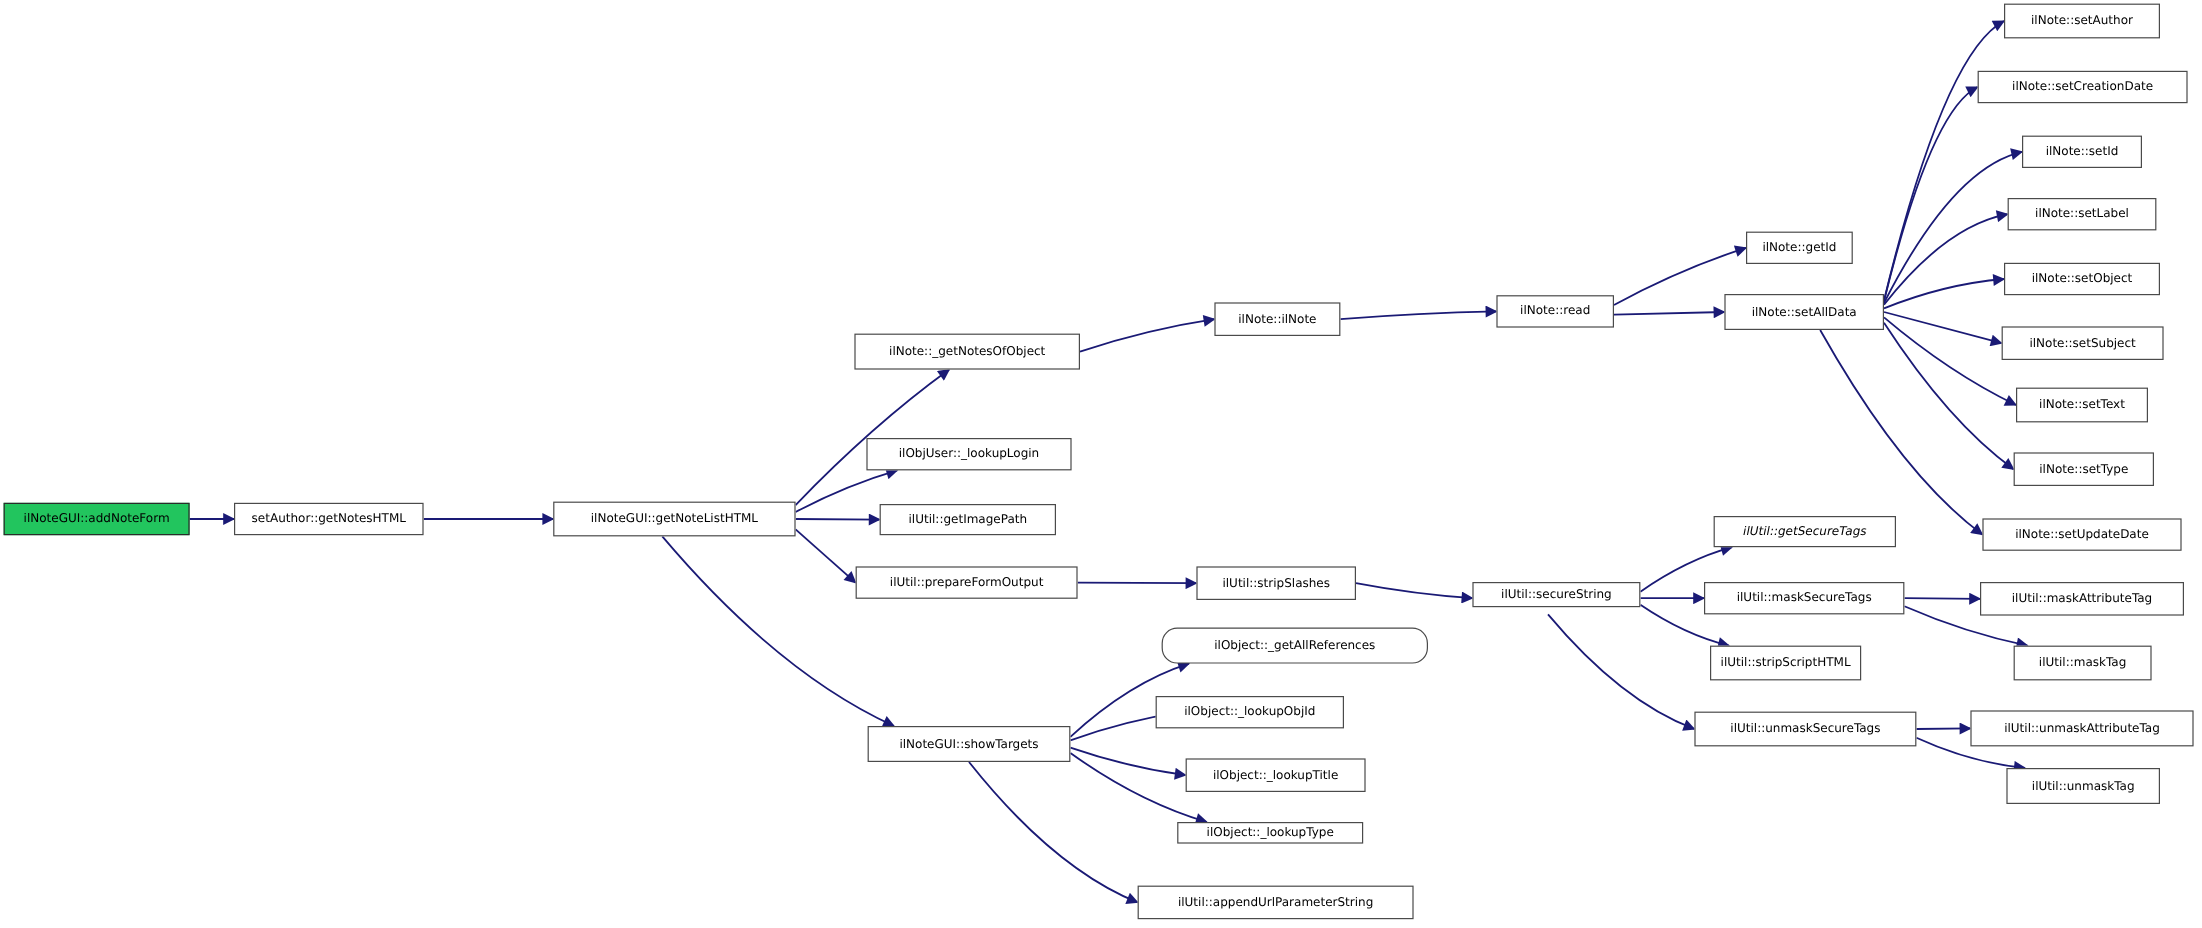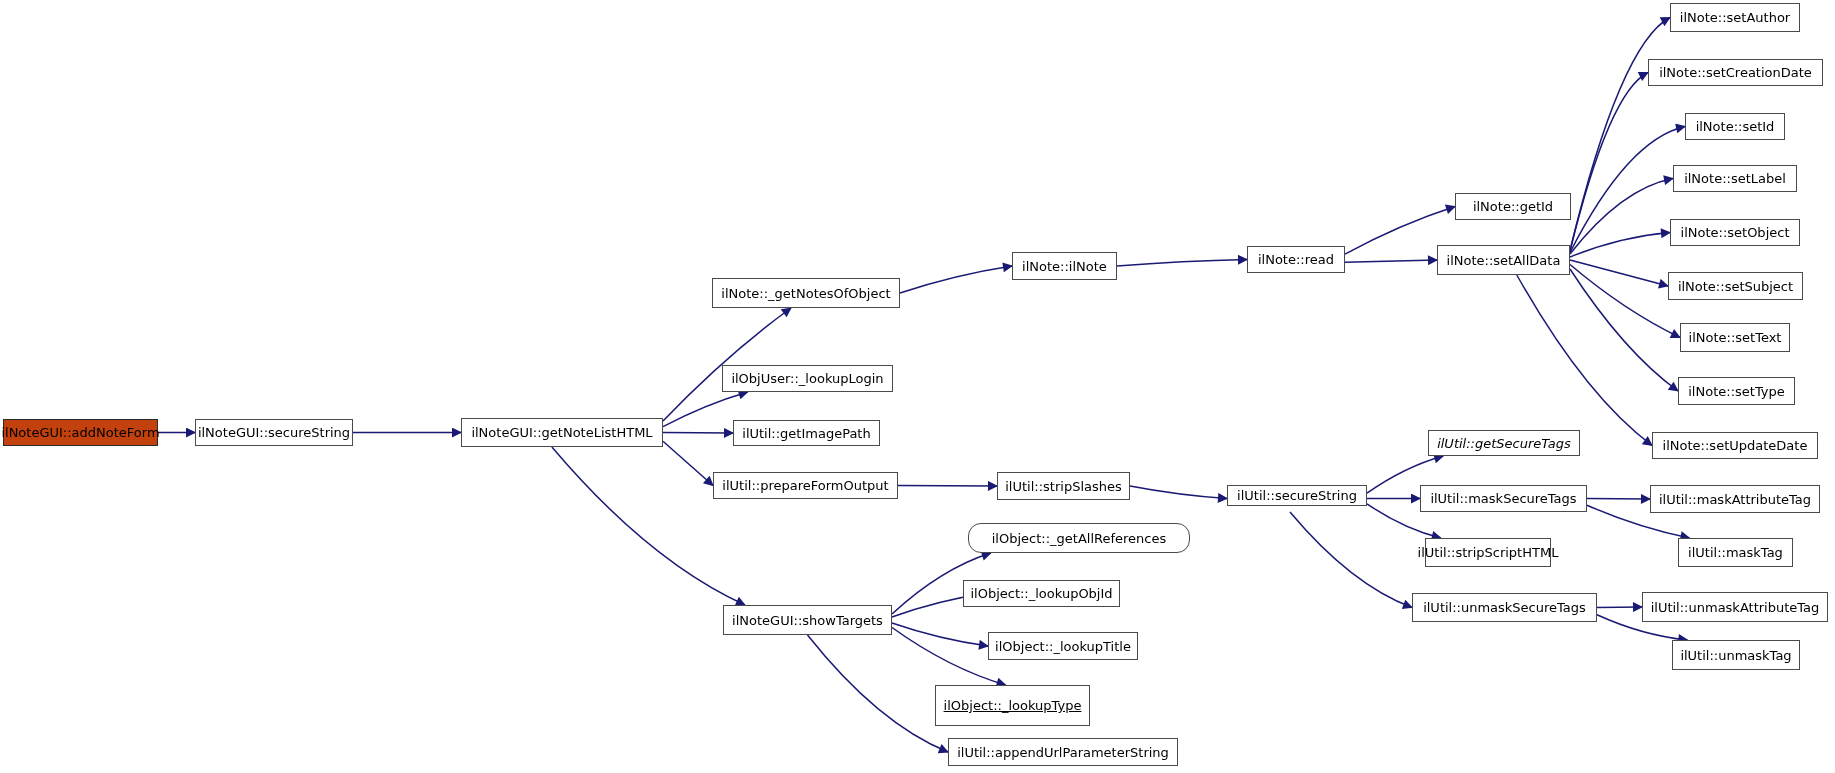--- a/index.html
+++ b/index.html
@@ -10,26 +10,26 @@
     font-family:"DejaVu Sans","Liberation Sans",sans-serif;
     overflow:hidden;
   }
   #edges-svg{position:absolute;left:0;top:0;width:1835px;height:773px;}
   .node{
     position:absolute;
     box-sizing:border-box;
     background:#ffffff;
     border:1.5px solid #4a4a4a;
     color:#000000;
-    font-size:13px;
+    font-size:10px;
     display:flex;align-items:center;justify-content:center;
     white-space:nowrap;
     cursor:pointer;
   }
-  .node.start{background:#c2410c;border-color:#2b2b2b;}
+  .node.start{background:#22c55e;border-color:#2b2b2b;}
 </style>
 </head>
 <body>
 
 <div class="canvas">
   <svg id="edges-svg" width="1835" height="773" xmlns="http://www.w3.org/2000/svg">
     <defs>
       <marker id="ah" viewBox="0 0 10 10" refX="9" refY="5" markerWidth="13" markerHeight="10" orient="auto" markerUnits="userSpaceOnUse">
         <path d="M0,0 L10,5 L0,10 z" fill="#1a1a75"></path>
       </marker>
@@ -67,30 +67,30 @@
         <path d="M1597,614.75 Q1642.1799999999998,635.375 1687.36,640" fill="none" stroke="#1a1a75" stroke-width="1.5" marker-end="url(#ah)"></path>
         <path d="M892,614 Q941.4,568.5 990.8,553" fill="none" stroke="#1a1a75" stroke-width="1.5" marker-end="url(#ah)"></path>
         <path d="M892,617 Q938.5,600.25 985,593.5" fill="none" stroke="#1a1a75" stroke-width="1.5" marker-end="url(#ah)"></path>
         <path d="M892,623 Q940,639.5 988,646" fill="none" stroke="#1a1a75" stroke-width="1.5" marker-end="url(#ah)"></path>
         <path d="M892,627.5 Q948.8,668.25 1005.6,685" fill="none" stroke="#1a1a75" stroke-width="1.5" marker-end="url(#ah)"></path>
         <path d="M807.5,635 Q877.75,723.5 948,752" fill="none" stroke="#1a1a75" stroke-width="1.5" marker-end="url(#ah)"></path>
       </g>
   </svg>
   <div id="nodes-layer">
       <div class="node start" style="left: 3px; top: 419px; width: 155px; height: 27px;">ilNoteGUI::addNoteForm</div>
-      <div class="node" style="left: 195px; top: 419px; width: 158px; height: 27px;">ilNoteGUI::secureString</div>
+      <div class="node" style="left: 195px; top: 419px; width: 158px; height: 27px;">setAuthor::getNotesHTML</div>
       <div class="node" style="left: 461px; top: 418px; width: 202px; height: 29px;">ilNoteGUI::getNoteListHTML</div>
       <div class="node" style="left: 712px; top: 278px; width: 188px; height: 30px;">ilNote::_getNotesOfObject</div>
       <div class="node" style="left: 722px; top: 365px; width: 171px; height: 27px;">ilObjUser::_lookupLogin</div>
       <div class="node" style="left: 733px; top: 420px; width: 147px; height: 26px;">ilUtil::getImagePath</div>
       <div class="node" style="left: 713px; top: 472px; width: 185px; height: 27px;">ilUtil::prepareFormOutput</div>
       <div class="node" style="left: 723px; top: 605px; width: 169px; height: 30px;">ilNoteGUI::showTargets</div>
       <div class="node" style="left: 1012px; top: 252px; width: 105px; height: 28px;">ilNote::ilNote</div>
       <div class="node" style="left: 1247px; top: 246px; width: 98px; height: 27px;">ilNote::read</div>
-      <div class="node" style="left: 1455px; top: 193px; width: 116px; height: 27px;">ilNote::getId</div>
+      <div class="node" style="left: 1455px; top: 193px; width: 89px; height: 27px;">ilNote::getId</div>
       <div class="node" style="left: 1437px; top: 245px; width: 133px; height: 30px;">ilNote::setAllData</div>
       <div class="node" style="left: 1670px; top: 3px; width: 130px; height: 29px;">ilNote::setAuthor</div>
       <div class="node" style="left: 1648px; top: 59px; width: 175px; height: 27px;">ilNote::setCreationDate</div>
       <div class="node" style="left: 1685px; top: 113px; width: 100px; height: 27px;">ilNote::setId</div>
       <div class="node" style="left: 1673px; top: 165px; width: 124px; height: 27px;">ilNote::setLabel</div>
       <div class="node" style="left: 1670px; top: 219px; width: 130px; height: 27px; text-align: right;">ilNote::setObject</div>
       <div class="node" style="left: 1668px; top: 272px; width: 135px; height: 28px;">ilNote::setSubject</div>
       <div class="node" style="left: 1680px; top: 323px; width: 110px; height: 29px;">ilNote::setText</div>
       <div class="node" style="left: 1678px; top: 377px; width: 117px; height: 28px;">ilNote::setType</div>
       <div class="node" style="left: 1652px; top: 432px; width: 166px; height: 27px;">ilNote::setUpdateDate</div>
@@ -100,16 +100,16 @@
       <div class="node" style="left: 1420px; top: 485px; width: 167px; height: 27px;">ilUtil::maskSecureTags</div>
       <div class="node" style="left: 1425px; top: 538px; width: 126px; height: 29px; text-align: right;">ilUtil::stripScriptHTML</div>
       <div class="node" style="left: 1412px; top: 593px; width: 185px; height: 29px;">ilUtil::unmaskSecureTags</div>
       <div class="node" style="left: 1650px; top: 485px; width: 170px; height: 28px;">ilUtil::maskAttributeTag</div>
       <div class="node" style="left: 1678px; top: 538px; width: 115px; height: 29px;">ilUtil::maskTag</div>
       <div class="node" style="left: 1642px; top: 592px; width: 186px; height: 30px;">ilUtil::unmaskAttributeTag</div>
       <div class="node" style="left: 1672px; top: 640px; width: 128px; height: 30px;">ilUtil::unmaskTag</div>
       <div class="node" style="left: 968px; top: 523px; width: 222px; height: 30px; border-radius: 13px;">ilObject::_getAllReferences</div>
       <div class="node" style="left: 963px; top: 580px; width: 157px; height: 27px;">ilObject::_lookupObjId</div>
       <div class="node" style="left: 988px; top: 632px; width: 150px; height: 28px;">ilObject::_lookupTitle</div>
-      <div class="node" style="left: 935px; top: 685px; width: 155px; height: 41px; text-decoration: underline;">ilObject::_lookupType</div>
+      <div class="node" style="left: 981px; top: 685px; width: 155px; height: 18px;">ilObject::_lookupType</div>
       <div class="node" style="left: 948px; top: 738px; width: 230px; height: 28px;">ilUtil::appendUrlParameterString</div>
     </div>
 </div>
 
 </body></html>

